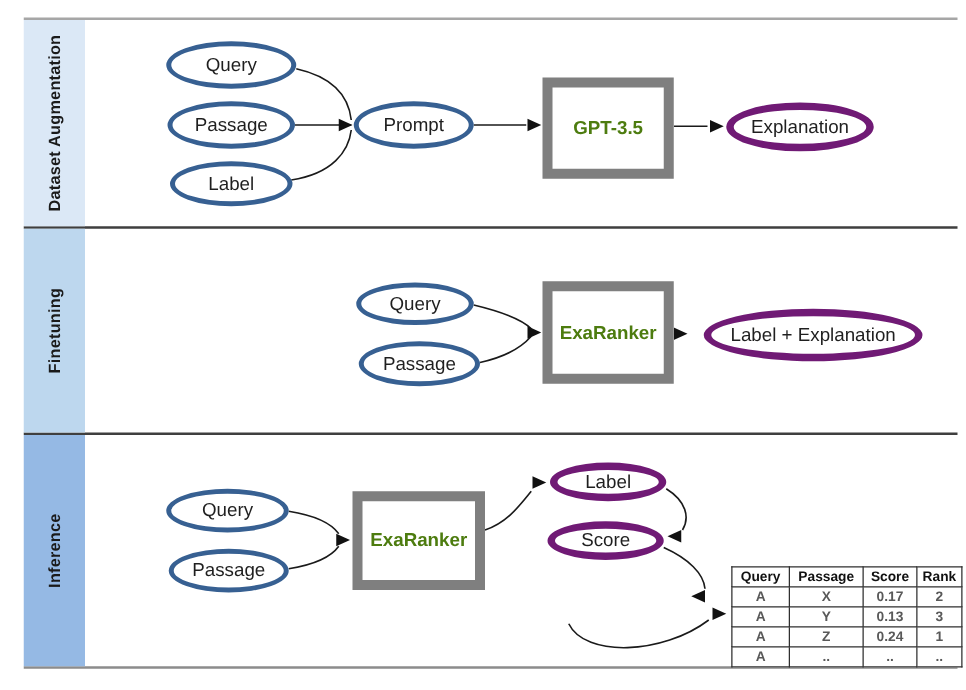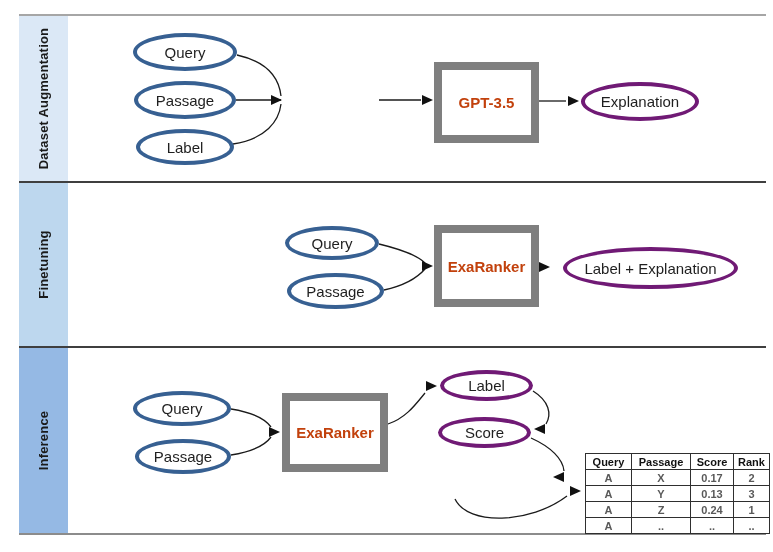--- a/index.html
+++ b/index.html
@@ -46,26 +46,26 @@
     display: flex;
     align-items: center;
     justify-content: center;
     background: #ffffff;
     font-size: 15px;
     color: #1f1f1f;
     box-sizing: border-box;
   }
   .ellipse { border-radius: 50%; }
   .blue  { border: 4px solid #376092; }
-  .green { border: 4px solid #701a75; }
+  .green { border: 6px solid #701a75; }
   .model-box {
     border: 8px solid #7f7f7f;
     font-weight: bold;
     font-size: 15px;
-    color: #c2410c;
+    color: #4d7c0f;
   }
 
   table.rank-table {
     position: absolute;
     left: 585px;
     top: 453px;
     z-index: 2;
     border-collapse: collapse;
     background: #ffffff;
     font-size: 11px;
@@ -136,20 +136,23 @@
 
   <div class="node ellipse blue" style="left:133px; top:33px;  width:104px; height:38px;">
       <span>Query</span>
     </div>
   <div class="node ellipse blue" style="left:134px; top:81px;  width:102px; height:38px;">
       <span>Passage</span>
     </div>
   <div class="node ellipse blue" style="left:136px; top:129px; width:98px;  height:36px;">
       <span>Label</span>
     </div>
+  <div class="node ellipse blue" style="left:283px; top:81px;  width:96px;  height:38px;">
+      <span>Prompt</span>
+    </div>
   <div class="node model-box" style="left:434px; top:62px;  width:105px; height:81px;">
       <span>GPT-3.5</span>
     </div>
   <div class="node ellipse green" style="left:581px; top:82px;  width:118px; height:39px;">
       <span>Explanation</span>
     </div>
 
   <div class="node ellipse blue" style="left:285px; top:226px; width:94px;  height:34px;">
       <span>Query</span>
     </div>

